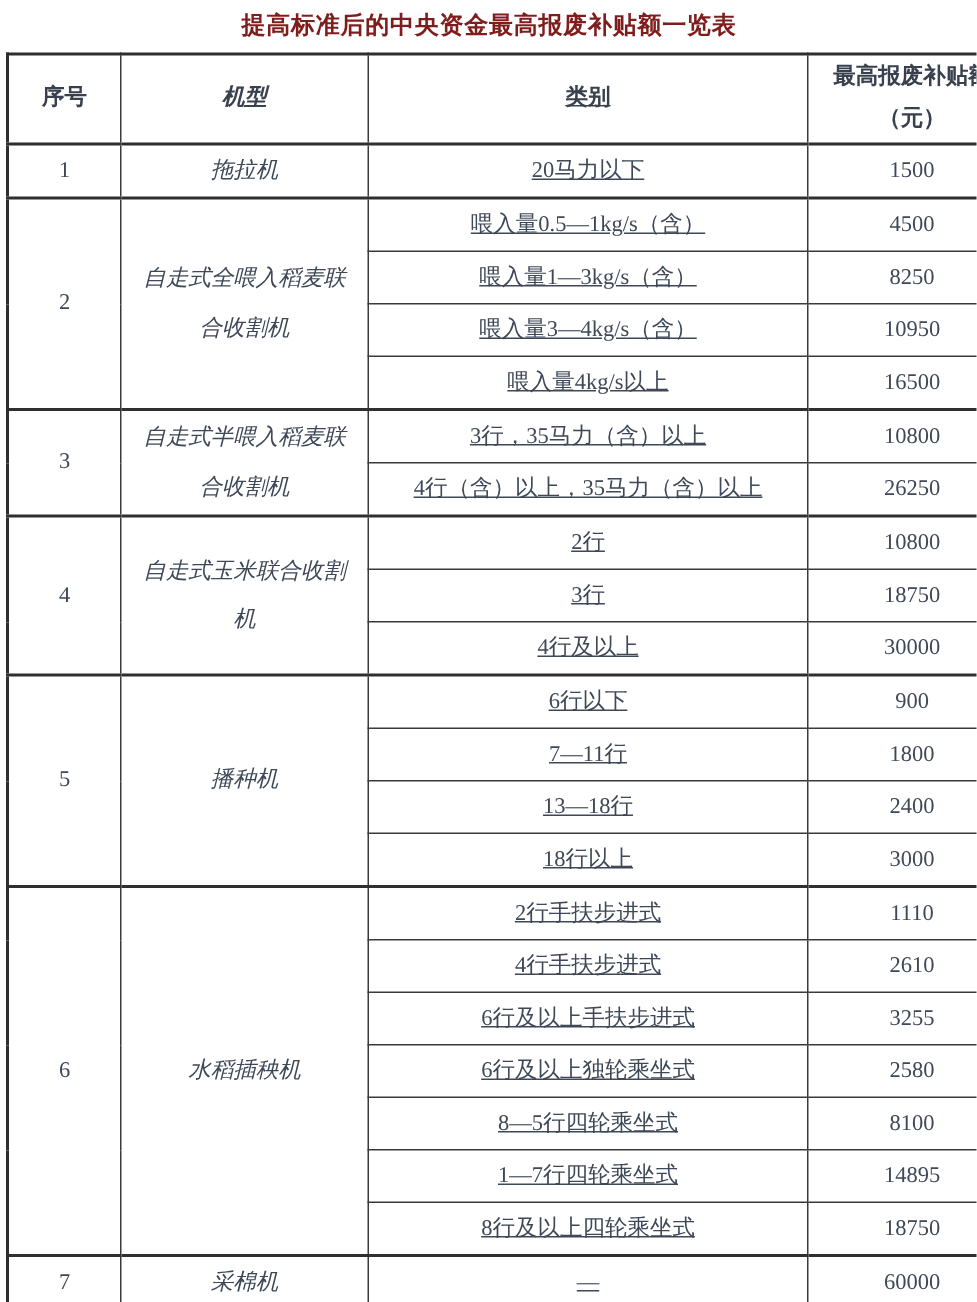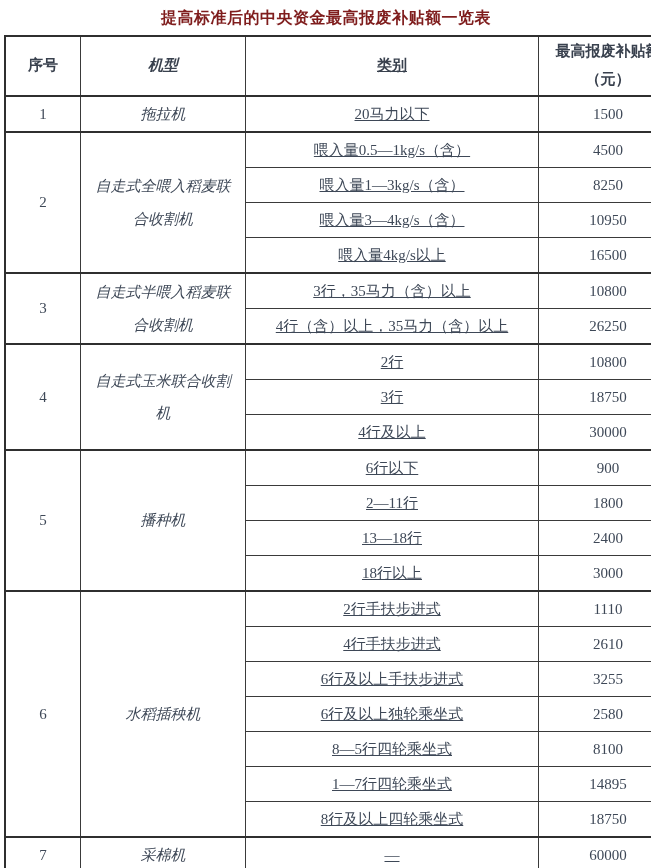--- a/index.html
+++ b/index.html
@@ -126,21 +126,21 @@
           <td class="c2">4行及以上</td>
           <td class="c3">30000</td>
         </tr>
         <tr class="section-start">
           <td rowspan="4" class="c0">5</td>
           <td rowspan="4" class="c1">播种机</td>
           <td class="c2">6行以下</td>
           <td class="c3">900</td>
         </tr>
         <tr>
-          <td class="c2">2—11行</td>
+          <td class="c2">7—11行</td>
           <td class="c3">1800</td>
         </tr>
         <tr>
           <td class="c2">13—18行</td>
           <td class="c3">2400</td>
         </tr>
         <tr>
           <td class="c2">18行以上</td>
           <td class="c3">3000</td>
         </tr>

